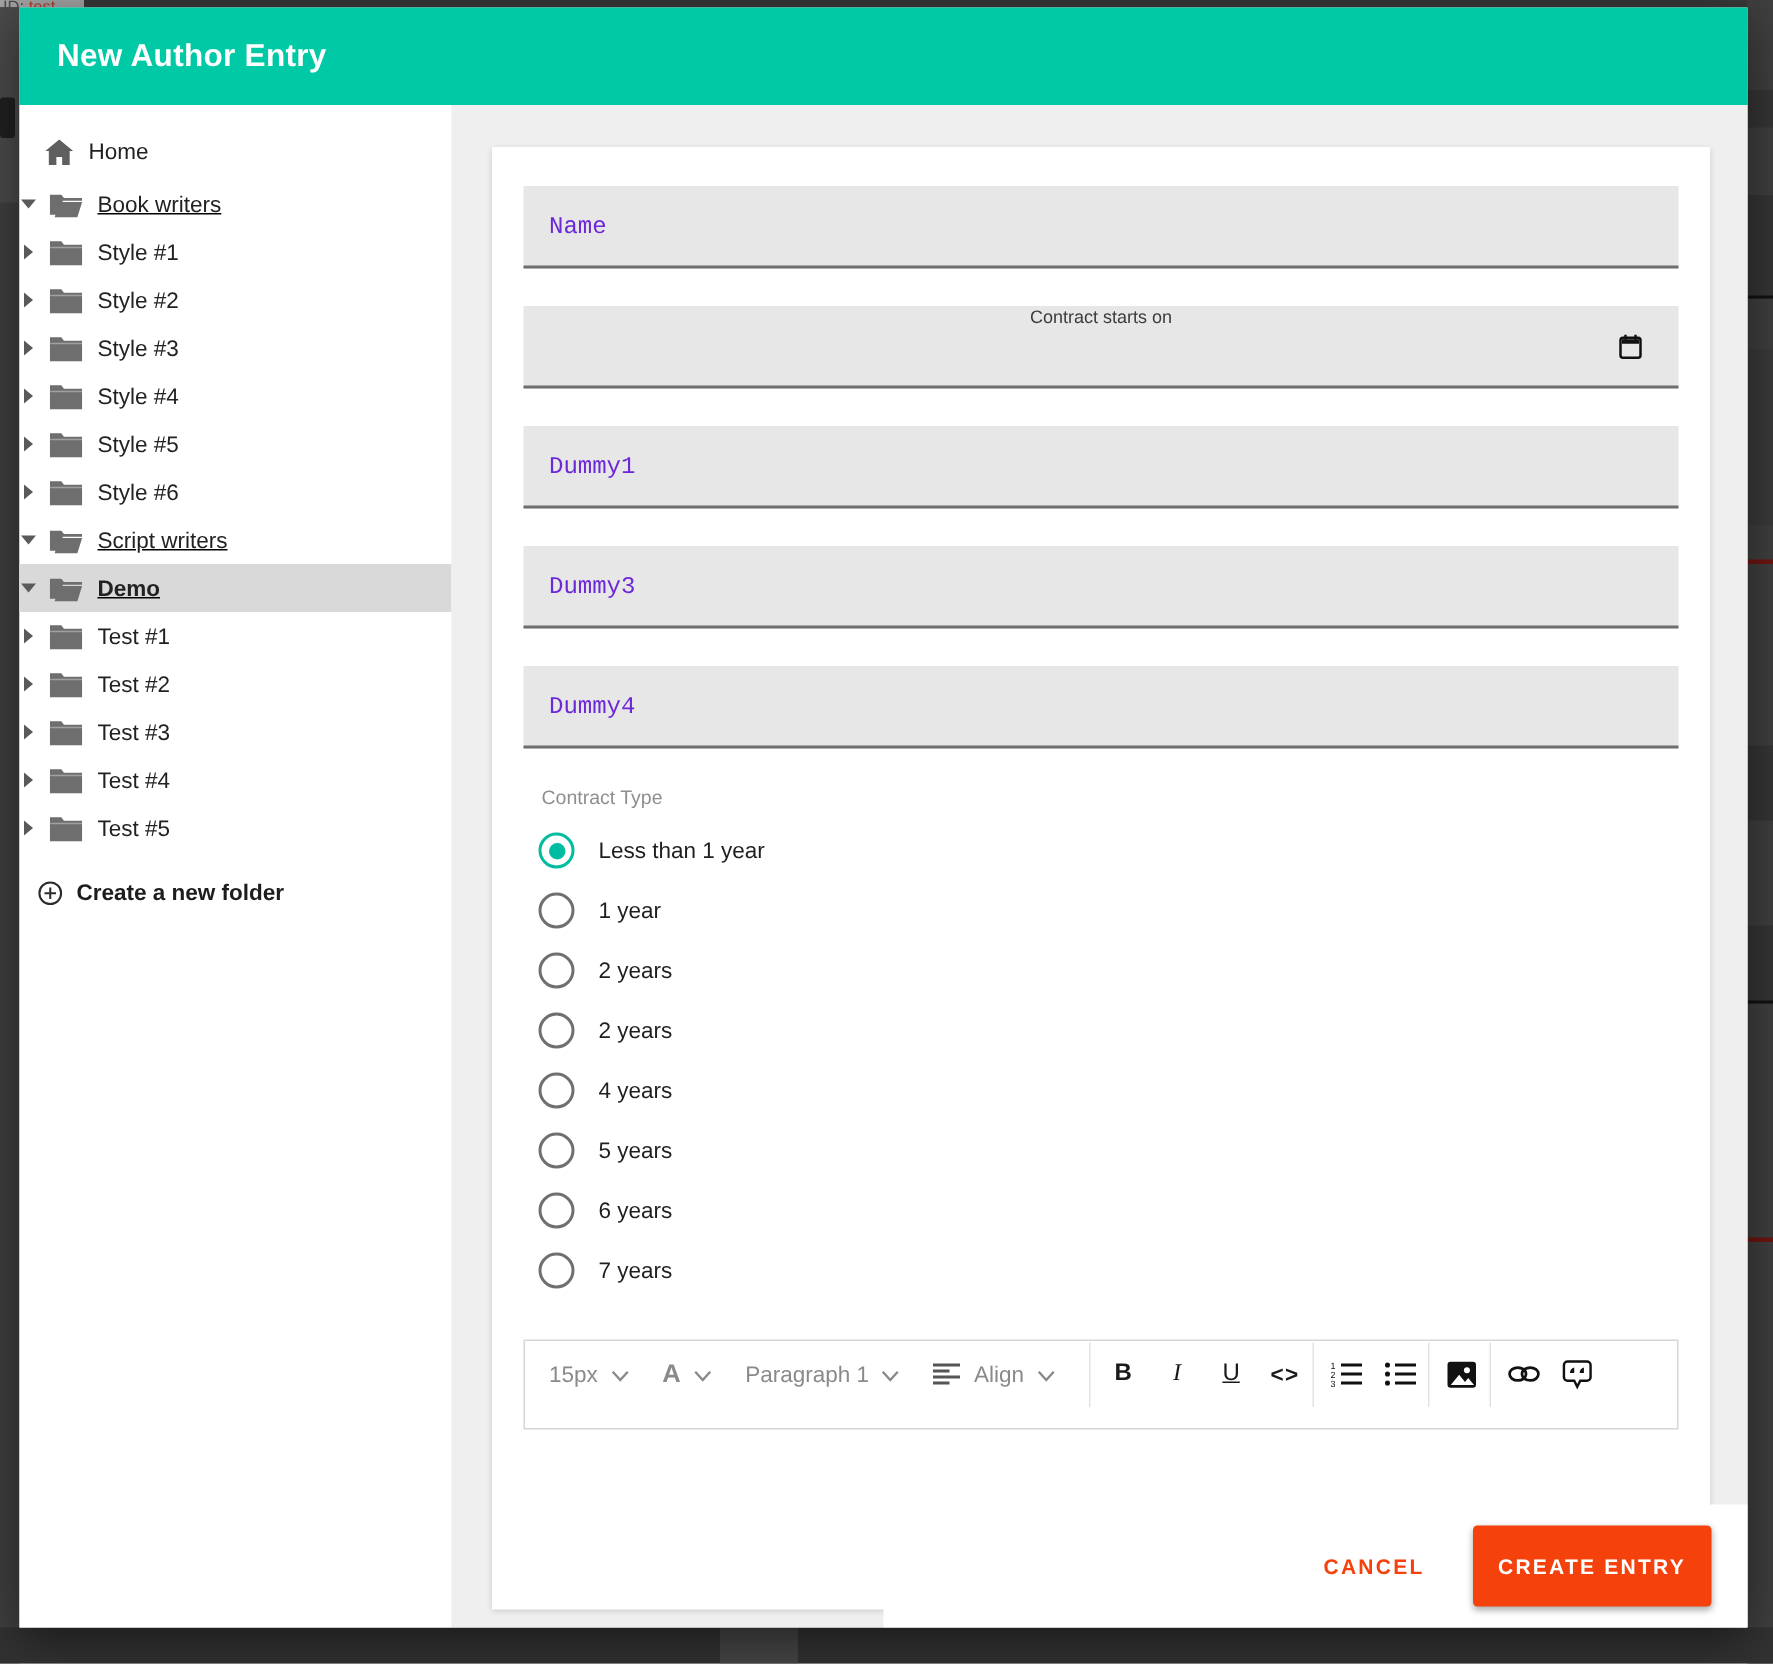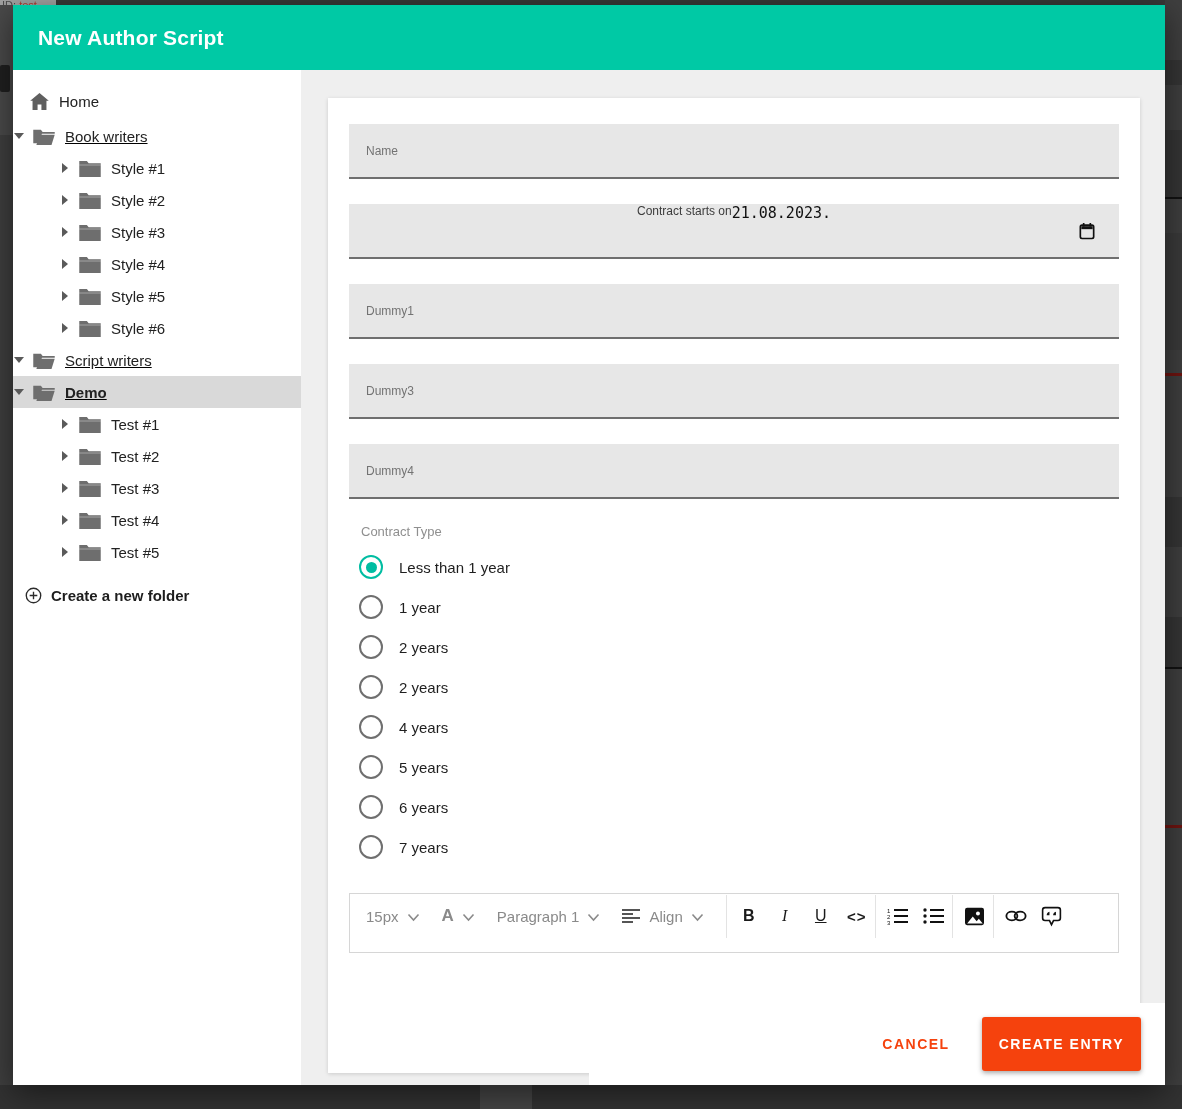--- a/index.html
+++ b/index.html
@@ -32,37 +32,37 @@
   #modal-body{flex:1;display:flex;min-height:0;position:relative;}
 
   
   #sidebar{width:288px;flex:0 0 auto;background:#fff;padding-top:16px;box-sizing:border-box;}
   .side-row{height:30px;display:flex;align-items:center;cursor:pointer;}
   .tree-row{height:32px;display:flex;align-items:center;cursor:pointer;}
   .tree-row .caret{width:12px;display:flex;justify-content:center;flex:0 0 auto;}
   .caret-down{width:0;height:0;border-left:5px solid transparent;border-right:5px solid transparent;border-top:6px solid #5a5a5a;}
   .caret-right{width:0;height:0;border-top:5px solid transparent;border-bottom:5px solid transparent;border-left:6px solid #5a5a5a;}
   .tree-row.parent{text-decoration:underline;}
-  .tree-row.child{padding-left:46px;}
+  .tree-row.child{}
   .tree-row .folder{margin-left:8px;margin-right:10px;flex:0 0 auto;display:flex;}
   .tree-row .t-label{font-size:15px;color:#222;}
   .tree-row.selected{background:#d9d9d9;}
   .tree-row.selected .t-label{font-weight:700;}
   #home-row{padding-left:17px;margin-bottom:4px;}
   #home-row .h-label{font-size:15px;color:#222;margin-left:10px;}
   #create-row{margin-top:12px;padding-left:12px;height:30px;display:flex;align-items:center;cursor:pointer;}
   #create-row .c-label{font-size:15px;font-weight:700;color:#1d1d1d;margin-left:9px;}
 
   
   #content{flex:1;background:#efefef;position:relative;overflow:hidden;}
   #card{position:absolute;left:27px;top:28px;width:812px;background:#fff;
         box-shadow:0 1px 4px rgba(0,0,0,0.15);padding:26px 21px 120px 21px;box-sizing:border-box;}
   .field{height:55px;background:#e7e7e7;border-bottom:2px solid #6f6f6f;margin-bottom:25px;
          display:flex;align-items:center;padding:0 17px;box-sizing:border-box;cursor:text;}
-  .field .ph{font-size:12px;color:#737373;}
+  .field .ph{font-size:16px;color:#6d28d9;font-family:Liberation Mono, monospace;}
   #date-field{align-items:stretch;justify-content:center;position:relative;}
   #date-label{font-size:12px;color:#3c3c3c;margin-bottom:3px;}
   #date-value{font-family:"DejaVu Sans Mono",monospace;font-size:15px;color:#101010;}
   #date-cal{position:absolute;right:22px;top:17px;}
   #ct-label{font-size:13px;color:#8f8f8f;margin:6px 0 8px 12px;}
   .radio-row{height:40px;display:flex;align-items:center;padding-left:10px;cursor:pointer;}
   .radio-circle{width:20px;height:20px;border:2px solid #6f6f6f;border-radius:50%;flex:0 0 auto;
                 display:flex;align-items:center;justify-content:center;}
   .radio-row.selected .radio-circle{border-color:#00bda2;}
   .radio-dot{width:11px;height:11px;border-radius:50%;background:transparent;}
@@ -114,21 +114,21 @@
   <div class="rs-block" style="top:497px;height:50px;"></div>
   <div class="rs-block" style="top:617px;height:50px;border-bottom:2px solid #121212;"></div>
   <div class="rs-red" style="top:825px;"></div>
   <div class="rs-block" style="top:1087px;height:22px;background:#333;"></div>
 </div>
 <div class="abs" id="bg-bottom-strip"></div>
 <div class="abs" id="bg-bottom-light"></div>
 
 <div class="abs" id="modal">
   <div id="modal-header">
-    <span id="modal-title">New Author Script</span>
+    <span id="modal-title">New Author Entry</span>
   </div>
   <div id="modal-body">
 
     <div id="sidebar">
       <div class="side-row" id="home-row">
         <span style="display:flex;">
           <svg width="19" height="17" viewBox="0 0 24 22">
               <path fill="#5f5f5f" d="M12 0L0 10h3v12h6.5v-7h5v7H21V10h3z"></path>
             </svg>
         </span>
@@ -317,21 +317,20 @@
 
     <div id="content">
       <div id="card">
 
         <div class="field">
           <span class="ph">Name</span>
         </div>
 
         <div class="field" id="date-field">
           <span id="date-label">Contract starts on</span>
-          <span id="date-value">21.08.2023.</span>
           <span id="date-cal">
             <svg width="20" height="20" viewBox="0 0 24 24" fill="none" stroke="#111" stroke-width="2">
               <rect x="4" y="5" width="16" height="16" rx="2"></rect>
                 <path d="M8 2.5v4M16 2.5v4"></path>
               <rect x="5.2" y="6.2" width="13.6" height="3.6" fill="#111" stroke="none"></rect>
               </svg>
           </span>
         </div>
 
         <div id="dummy-fields">

